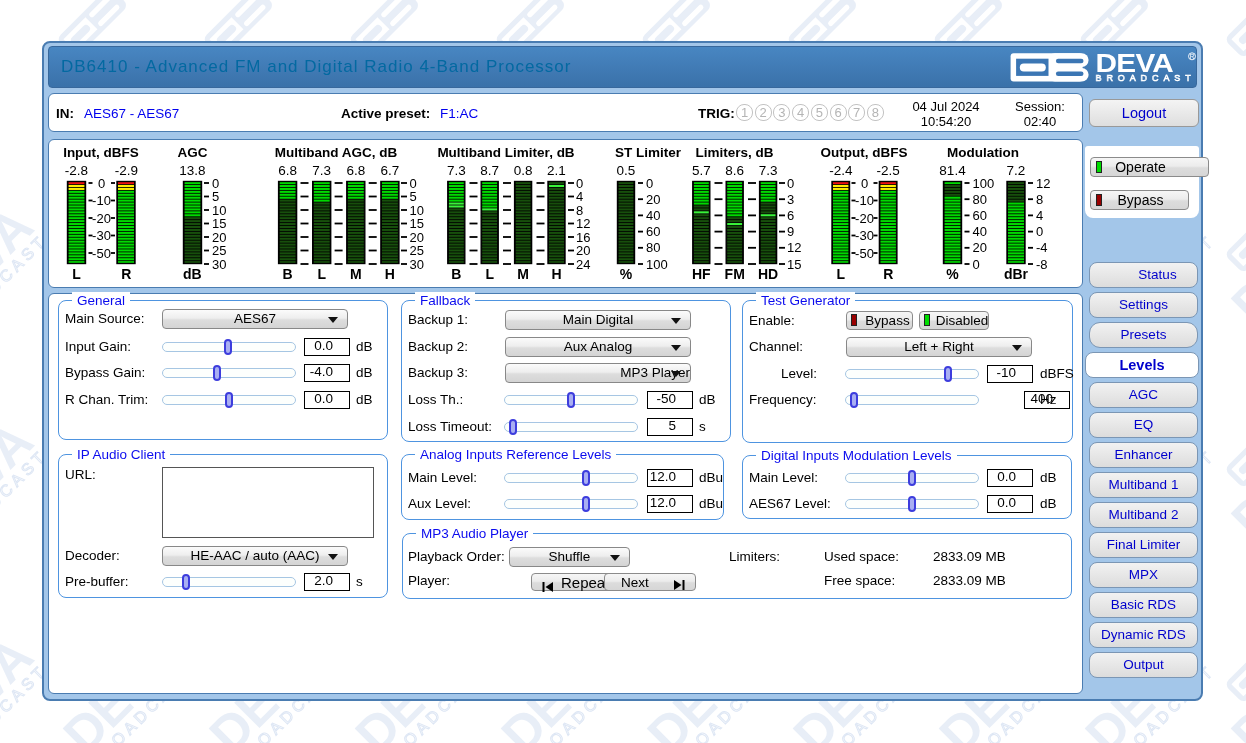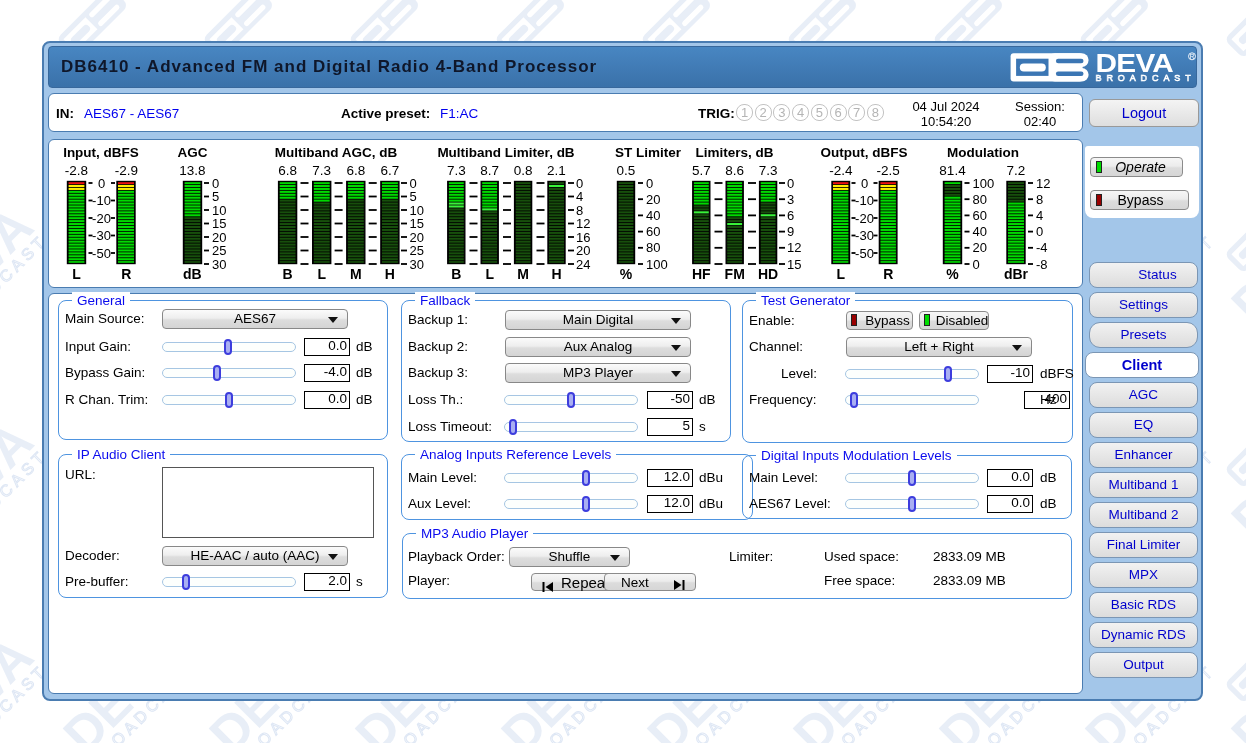--- a/index.html
+++ b/index.html
@@ -1,22 +1,22 @@
 <!DOCTYPE html>
 <html><head><meta charset="utf-8"><title>DB6410</title><style>
 *{margin:0;padding:0;box-sizing:border-box;}
 html,body{width:1246px;height:743px;overflow:hidden;background:#fff;
  font-family:"Liberation Sans",sans-serif;}
 .abs{position:absolute;}
 #container{left:42px;top:41px;width:1161px;height:660px;background:#a3c6e9;
  border:2px solid #4a7cb1;border-radius:8px;}
 #titlebar{left:48px;top:46px;width:1149px;height:42px;border-radius:4px;
  background:linear-gradient(#4886c2,#3a71a9);border:1px solid #38689c;}
-#titletext{left:61px;top:46px;height:52px;line-height:42px;color:#0f172a;
- font-size:17px;font-weight:bold;letter-spacing:1px;}
+#titletext{left:61px;top:46px;height:52px;line-height:42px;color:#0369a1;
+ font-size:17px;font-weight:normal;letter-spacing:1px;}
 .wpanel{background:#fff;border:1px solid #4a7cb1;border-radius:6px;}
 #infobar{left:48px;top:93px;width:1035px;height:39px;}
 #meters{left:48px;top:139px;width:1035px;height:149px;}
 #content{left:48px;top:293px;width:1035px;height:401px;}
 #opbox{left:1085px;top:146px;width:114px;height:72px;background:#fff;
  border-radius:3px 3px 8px 8px;}
 .gbtn{background:linear-gradient(#f6f6f6 0%,#ececec 45%,#dcdcdc 55%,#d6d6d6);
  border:1px solid #8b8b8b;border-radius:4px;color:#000;}
 .led{width:6px;height:12px;border:1px solid #222;display:inline-block;}
 .tab{left:1089px;width:109px;height:26px;background:linear-gradient(#f2f2f2,#dcdcdc);
@@ -32,21 +32,21 @@
 .dd{background:linear-gradient(#fbfbfb 0%,#eeeeee 45%,#dddddd 55%,#d4d4d4);
  border:1px solid #888;border-radius:4px;font-size:13.5px;color:#000;
  text-align:center;}
 .dd:after{content:"";position:absolute;right:9px;top:50%;margin-top:-2px;
  border-left:5px solid transparent;border-right:5px solid transparent;
  border-top:6px solid #111;}
 .track{background:#fdfffd;border:1px solid #a6c6e3;border-radius:5px;height:10px;}
 .thumb{width:8px;height:16px;background:#a9aff2;border:2px solid #3d3ddd;
  border-radius:4px;}
 .nbox{background:#fff;border:1.5px solid #000;height:18px;font-size:13.5px;
- text-align:right;padding-right:2px;line-height:14px;}
+ text-align:right;padding-right:16px;line-height:14px;}
 .unit{font-size:13.5px;color:#000;}
 .trig{width:17px;height:17px;border:1px solid #c3c3c3;border-radius:8px;
  color:#b4b4b4;font-size:13px;text-align:center;line-height:15px;background:#fff;}
 .c2{font-size:13px;text-align:center;line-height:15px;color:#000;}
 </style></head><body>
 <svg class="abs" style="left:0;top:0" width="1246" height="743">
     <defs>
       <g id="wmlogo" transform="rotate(-45) scale(1.3)">
 <g fill="#2a62b8" fill-opacity="0.105">
 <rect x="-29" y="-46" width="58" height="21" rx="5"></rect>
@@ -943,32 +943,32 @@
     <rect x="1028" y="246.9" width="5" height="1.8" fill="#000"></rect>
     <text x="1036" y="252.3" font-size="13" text-anchor="start" fill="#000">-4</text>
     <rect x="964.5" y="263.1" width="5" height="1.8" fill="#000"></rect>
     <text x="972.5" y="268.5" font-size="13" text-anchor="start" fill="#000">0</text>
     <rect x="1028" y="263.1" width="5" height="1.8" fill="#000"></rect>
     <text x="1036" y="268.5" font-size="13" text-anchor="start" fill="#000">-8</text>
     <text x="952.5" y="279" font-size="14" font-weight="bold" text-anchor="middle" fill="#000">%</text>
     <text x="1016" y="279" font-size="14" font-weight="bold" text-anchor="middle" fill="#000">dBr</text>
   </svg>
 <div id="opbox" class="abs " style=""></div>
-<div class="abs gbtn" style="left:1090px;top:156.5px;width:93px;height:20px;font-style:italic;">
+<div class="abs gbtn" style="left:1090px;top:156.5px;width:119px;height:20px;">
     <span class="led" style="background:#0d0;position:absolute;left:5px;top:3px;"></span>
     <span style="position:absolute;left:0;width:99px;text-align:center;font-size:14px;line-height:18px;">Operate</span>
   </div>
 <div class="abs gbtn" style="left:1090px;top:189.5px;width:99px;height:20px;">
     <span class="led" style="background:#900;position:absolute;left:5px;top:3px;"></span>
     <span style="position:absolute;left:0;width:99px;text-align:center;font-size:14px;line-height:18px;">Bypass</span>
   </div>
 <div class="abs tab" style="left:1089px;top:262px;width:109px;height:26px;padding-left:28px;">Status</div>
 <div class="abs tab" style="left:1089px;top:292px;width:109px;height:26px;">Settings</div>
 <div class="abs tab" style="left:1089px;top:322px;width:109px;height:26px;border-radius:11px;">Presets</div>
-<div class="abs tab" style="left:1085px;top:352px;width:114px;height:26px;background:#fff;font-weight:bold;font-size:14.5px;">Client</div>
+<div class="abs tab" style="left:1085px;top:352px;width:114px;height:26px;background:#fff;font-weight:bold;font-size:14.5px;">Levels</div>
 <div class="abs tab" style="left:1089px;top:382px;width:109px;height:26px;">AGC</div>
 <div class="abs tab" style="left:1089px;top:412px;width:109px;height:26px;">EQ</div>
 <div class="abs tab" style="left:1089px;top:442px;width:109px;height:26px;">Enhancer</div>
 <div class="abs tab" style="left:1089px;top:472px;width:109px;height:26px;">Multiband 1</div>
 <div class="abs tab" style="left:1089px;top:502px;width:109px;height:26px;">Multiband 2</div>
 <div class="abs tab" style="left:1089px;top:532px;width:109px;height:26px;">Final Limiter</div>
 <div class="abs tab" style="left:1089px;top:562px;width:109px;height:26px;">MPX</div>
 <div class="abs tab" style="left:1089px;top:592px;width:109px;height:26px;">Basic RDS</div>
 <div class="abs tab" style="left:1089px;top:622px;width:109px;height:26px;">Dynamic RDS</div>
 <div class="abs tab" style="left:1089px;top:652px;width:109px;height:26px;">Output</div>
@@ -994,21 +994,21 @@
 <div class="abs nbox" style="left:304px;top:391.1px;width:46px;height:18px;">0.0</div>
 <div class="abs unit" style="left:356px;top:392.1px;">dB</div>
 <div class="abs fs" style="left:401px;top:300px;width:330px;height:142px;">
     <span class="leg">Fallback</span>
   </div>
 <div class="abs lbl" style="left:408px;top:312px;height:16px;">Backup 1:</div>
 <div class="abs dd" style="left:505px;top:310px;width:186px;height:20px;line-height:18px;">Main Digital</div>
 <div class="abs lbl" style="left:408px;top:338.8px;height:16px;">Backup 2:</div>
 <div class="abs dd" style="left:505px;top:336.8px;width:186px;height:20px;line-height:18px;">Aux Analog</div>
 <div class="abs lbl" style="left:408px;top:365.4px;height:16px;">Backup 3:</div>
-<div class="abs dd" style="left:505px;top:363.4px;width:186px;height:20px;line-height:18px;">MP3 Player</div>
+<div class="abs dd" style="left:505px;top:363.4px;width:186px;height:20px;line-height:18px;text-align:right;">MP3 Player</div>
 <div class="abs lbl" style="left:408px;top:392.1px;height:16px;">Loss Th.:</div>
 <div class="abs track" style="left:504px;top:395.1px;width:134px;height:10px;"></div>
 <div class="abs thumb" style="left:567.0px;top:392.1px;width:8px;height:16px;"></div>
 <div class="abs nbox" style="left:647px;top:391.1px;width:46px;height:18px;">-50</div>
 <div class="abs unit" style="left:699px;top:392.1px;">dB</div>
 <div class="abs lbl" style="left:408px;top:418.6px;height:16px;">Loss Timeout:</div>
 <div class="abs track" style="left:504px;top:421.6px;width:134px;height:10px;"></div>
 <div class="abs thumb" style="left:508.72px;top:418.6px;width:8px;height:16px;"></div>
 <div class="abs nbox" style="left:647px;top:417.6px;width:46px;height:18px;">5</div>
 <div class="abs unit" style="left:699px;top:418.6px;">s</div>
@@ -1041,21 +1041,21 @@
   </div>
 <div class="abs lbl" style="left:65px;top:467px;height:16px;">URL:</div>
 <div class="abs " style="left:162px;top:467px;width:212px;height:71px;background:#fff;border:1px solid #555;"></div>
 <div class="abs lbl" style="left:65px;top:548px;height:16px;">Decoder:</div>
 <div class="abs dd" style="left:162px;top:546px;width:186px;height:20px;line-height:18px;">HE-AAC / auto (AAC)</div>
 <div class="abs lbl" style="left:65px;top:574px;height:16px;">Pre-buffer:</div>
 <div class="abs track" style="left:162px;top:577px;width:134px;height:10px;"></div>
 <div class="abs thumb" style="left:181.6px;top:574px;width:8px;height:16px;"></div>
 <div class="abs nbox" style="left:304px;top:573px;width:46px;height:18px;">2.0</div>
 <div class="abs unit" style="left:356px;top:574px;">s</div>
-<div class="abs fs" style="left:401px;top:454px;width:352px;height:66px;">
+<div class="abs fs" style="left:401px;top:454px;width:323px;height:66px;">
     <span class="leg">Analog Inputs Reference Levels</span>
   </div>
 <div class="abs lbl" style="left:408px;top:469.7px;height:16px;">Main Level:</div>
 <div class="abs track" style="left:504px;top:472.7px;width:134px;height:10px;"></div>
 <div class="abs thumb" style="left:581.88px;top:469.7px;width:8px;height:16px;"></div>
 <div class="abs nbox" style="left:647px;top:468.7px;width:46px;height:18px;">12.0</div>
 <div class="abs unit" style="left:699px;top:469.7px;">dBu</div>
 <div class="abs lbl" style="left:408px;top:496px;height:16px;">Aux Level:</div>
 <div class="abs track" style="left:504px;top:499px;width:134px;height:10px;"></div>
 <div class="abs thumb" style="left:581.88px;top:496px;width:8px;height:16px;"></div>
@@ -1087,16 +1087,16 @@
       </svg></span>
     <span class="abs" style="left:29px;top:0.5px;line-height:15px;">Repeat</span>
   </div>
 <div class="abs gbtn" style="left:604px;top:573px;width:92px;height:17.5px;font-size:13.5px;">
     <span class="abs" style="left:16px;top:0.5px;line-height:15px;">Next</span>
     <span class="abs" style="right:10px;top:3px;"><svg width="11" height="10" viewBox="0 0 11 10" style="vertical-align:-1px;">
         <rect x="8.5" y="0" width="2" height="10" fill="#000"></rect>
         <path d="M0 0 L7.5 5 L0 10 Z" fill="#000"></path>
       </svg></span>
   </div>
-<div class="abs lbl" style="left:729px;top:549px;height:16px;">Limiter:</div>
+<div class="abs lbl" style="left:729px;top:549px;height:16px;">Limiters:</div>
 <div class="abs lbl" style="left:824px;top:549px;height:16px;">Used space:</div>
 <div class="abs lbl" style="left:933px;top:549px;height:16px;">2833.09 MB</div>
 <div class="abs lbl" style="left:824px;top:573px;height:16px;">Free space:</div>
 <div class="abs lbl" style="left:933px;top:573px;height:16px;">2833.09 MB</div>
 </body></html>

